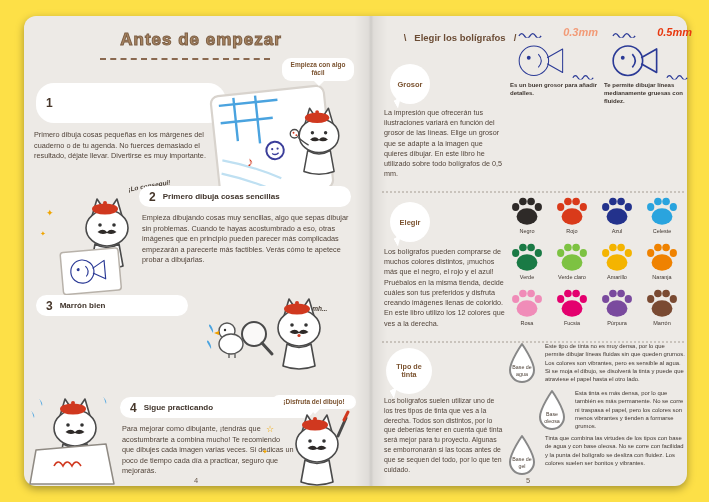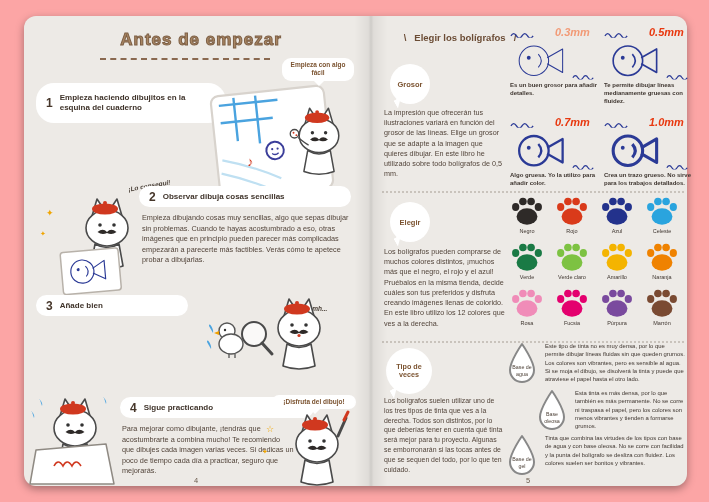--- a/index.html
+++ b/index.html
@@ -1,17 +1,17 @@
 <!DOCTYPE html>
 <html><head>
 <meta charset="utf-8">
 <style>
   html,body{margin:0;padding:0;}
   body{font-family:"Liberation Sans", sans-serif; background:#a7a29b; width:709px; height:502px; overflow:hidden;}
-  .stage{position:relative;width:709px;height:502px;background:#fca5a5;}
+  .stage{position:relative;width:709px;height:502px;background:#fde047;}
   .book{position:absolute;left:24px;top:16px;width:663px;height:470px;background:#edeae6;border-radius:12px;box-shadow:0 3px 8px rgba(0,0,0,.35);}
   .spine{position:absolute;left:330px;top:0;width:34px;height:470px;background:linear-gradient(90deg,rgba(0,0,0,0) 0%,rgba(0,0,0,.06) 42%,rgba(0,0,0,.13) 50%,rgba(0,0,0,.06) 58%,rgba(0,0,0,0) 100%);pointer-events:none;}
   .abs{position:absolute;}
   
   .page-title{left:72px;top:14px;width:210px;text-align:center;font-size:17px;font-weight:800;letter-spacing:1px;color:#a98663;-webkit-text-stroke:1px #7d5f45;}
   .title-dash{left:76px;top:42px;width:170px;border-top:2px dashed #8a6950;}
   .pill{background:#fff;border-radius:18px;display:flex;align-items:center;padding:0 10px;box-sizing:border-box;}
   .sec-num{font-size:12px;font-weight:bold;color:#46362a;margin-right:7px;flex:none;}
   .sec-title{font-size:8px;font-weight:bold;color:#3f332a;line-height:1.25;}
   .sec-body{font-size:7.3px;line-height:1.45;color:#52443a;}
@@ -21,21 +21,21 @@
   .sparkle{color:#f0a500;font-size:9px;}
   .pagenum{font-size:7.5px;color:#6b5c4e;text-align:center;width:20px;}
   
   .rp-header{left:356px;top:16px;width:160px;text-align:center;font-size:9.5px;font-weight:bold;color:#6b4c35;}
   .rp-header .slash{font-weight:bold;color:#6b4c35;padding:0 8px;}
   .rbubble{background:#fff;border-radius:50%;display:flex;align-items:center;justify-content:center;color:#7b5330;font-weight:bold;text-align:center;}
   .rbubble::after{content:"";position:absolute;bottom:-3px;left:5px;width:9px;height:9px;background:#fff;clip-path:polygon(0 0,100% 0,0 100%);transform:rotate(-30deg);}
   .rp-body{font-size:7.2px;line-height:1.42;color:#52443a;}
   .dotsep{border-top:2px dotted #c9c3bc;}
   .sample{width:88px;}
-  .sample-head{display:flex;align-items:flex-end;gap:21px;height:13px;}
+  .sample-head{display:flex;align-items:flex-end;gap:21px;height:13px;justify-content:flex-end;}
   .sample-size{font-size:11px;font-weight:bold;font-style:italic;}
   .fishrow{display:flex;align-items:flex-end;gap:2px;margin:2px 0 1px 4px;color:#2b3a96;}
   .sample-caption{font-size:6px;font-weight:bold;line-height:1.35;color:#3f3630;}
   .pawgrid{display:grid;grid-template-columns:repeat(4,42px);grid-auto-rows:45px;column-gap:3px;row-gap:1px;}
   .pawcell{display:flex;flex-direction:column;align-items:center;}
   .pawcell svg{width:34px;height:29px;}
   .paw-label{font-size:5.5px;color:#3f3630;margin-top:2px;white-space:nowrap;}
   .inkrow{display:flex;gap:7px;align-items:flex-start;}
   .drop{position:relative;width:32px;height:42px;flex:none;display:flex;align-items:flex-end;justify-content:center;}
   .drop svg{position:absolute;inset:0;width:32px;height:42px;}
@@ -81,22 +81,22 @@
 </svg>
 
 <div class="stage">
   <div class="book">
 
     <div class="abs page-title">Antes de empezar</div>
     <div class="abs title-dash"></div>
 
     <div class="abs pill" style="left:12px;top:67px;width:190px;height:40px;">
       <span class="sec-num">1</span>
-      <span class="sec-title">Empieza haciendo dibujitos en la esquina del cuaderno</span>
-    </div>
+    </div>
+    <div class="abs sec-body" style="left:10px;top:114px;width:192px;">Primero dibuja cosas pequeñas en los márgenes del cuaderno o de tu agenda. No fuerces demasiado el resultado, déjate llevar. Divertirse es muy importante.</div>
 
     <svg class="abs" style="left:188px;top:70px;width:120px;height:112px;transform:rotate(-6deg);" viewBox="0 0 110 100">
       <rect x="3" y="3" width="104" height="94" rx="7" fill="#fff" stroke="#d8d3cd" stroke-width="2"></rect>
       <path d="M10 12 H64 M10 28 H58" stroke="#4aa3df" stroke-width="2.2" fill="none"></path>
       <path d="M24 6 V46 M44 6 V50" stroke="#4aa3df" stroke-width="2.2" fill="none"></path>
       <path d="M8 62 Q35 70 60 84 M6 74 Q30 82 52 94" stroke="#bfe0f2" stroke-width="2" fill="none"></path>
       <circle cx="57" cy="58" r="8" fill="none" stroke="#3b3e9a" stroke-width="1.8"></circle>
       <circle cx="54.5" cy="56.5" r="1" fill="#3b3e9a"></circle>
         <circle cx="59.5" cy="56.5" r="1" fill="#3b3e9a"></circle>
       <path d="M54 60.5 q3 2.5 6 0" stroke="#3b3e9a" stroke-width="1.2" fill="none"></path>
@@ -120,27 +120,27 @@
       <g transform="rotate(-5 40 80)">
         <rect x="8" y="56" width="58" height="42" rx="3" fill="#fff" stroke="#b8b2aa" stroke-width="1.5"></rect>
         <g color="#2b3a96">
             <use href="#sym-fish" x="13" y="60" width="44" height="32" stroke-width="2"></use>
           </g>
       </g>
     </svg>
 
     <div class="abs pill" style="left:115px;top:170px;width:212px;height:21px;">
       <span class="sec-num">2</span>
-      <span class="sec-title">Observar dibuja cosas sencillas</span>
+      <span class="sec-title">Primero dibuja cosas sencillas</span>
     </div>
     <div class="abs sec-body" style="left:118px;top:197px;width:208px;">Empieza dibujando cosas muy sencillas, algo que sepas dibujar sin problemas. Cuando te hayas acostumbrado a eso, otras imágenes que en principio pueden parecer más complicadas empezarán a parecerte más factibles. Verás cómo te apetece probar a dibujarlas.</div>
 
     <div class="abs pill" style="left:12px;top:279px;width:152px;height:21px;">
       <span class="sec-num">3</span>
-      <span class="sec-title">Añade bien</span>
+      <span class="sec-title">Marrón bien</span>
     </div>
 
     <svg class="abs" style="left:181px;top:300px;width:42px;height:44px;" viewBox="0 0 42 44">
       <path d="M4 10 C4 5 9 13 8 17" fill="#4aa3df" stroke="none"></path>
       <path d="M2 26 C2 21 7 29 6 33" fill="#4aa3df" stroke="none"></path>
       <circle cx="22" cy="15" r="8" fill="#fff" stroke="#555" stroke-width="1.4"></circle>
       <ellipse cx="26" cy="28" rx="12" ry="10" fill="#fff" stroke="#555" stroke-width="1.4"></ellipse>
       <circle cx="20" cy="14" r="1.2" fill="#333"></circle>
       <path d="M14 15 L9 17 L14 19 Z" fill="#f0a000"></path>
       <path d="M24 38 v4 M30 38 v4" stroke="#555" stroke-width="1.3"></path>
@@ -217,54 +217,20 @@
       <div class="fishrow">
         <svg width="56" height="40" viewBox="0 0 76 54">
             <use href="#sym-fish" stroke-width="2.2"></use>
           </svg>
         <svg width="22" height="8" viewBox="0 0 26 8">
             <use href="#sym-wave"></use>
           </svg>
       </div>
       <div class="sample-caption">Te permite dibujar líneas medianamente gruesas con fluidez.</div>
     </div>
-    <div class="abs sample" style="left:486px;top:99px;">
-      <div class="sample-head">
-        <svg width="24" height="8" viewBox="0 0 26 8">
-            <use href="#sym-wave"></use>
-          </svg>
-        <span class="sample-size" style="color: rgb(232, 56, 15);">0.7mm</span>
-      </div>
-      <div class="fishrow">
-        <svg width="56" height="40" viewBox="0 0 76 54">
-            <use href="#sym-fish" stroke-width="3.1"></use>
-          </svg>
-        <svg width="22" height="8" viewBox="0 0 26 8">
-            <use href="#sym-wave"></use>
-          </svg>
-      </div>
-      <div class="sample-caption">Algo gruesa. Yo la utilizo para añadir color.</div>
-    </div>
-    <div class="abs sample" style="left:580px;top:99px;">
-      <div class="sample-head">
-        <svg width="24" height="8" viewBox="0 0 26 8">
-            <use href="#sym-wave"></use>
-          </svg>
-        <span class="sample-size" style="color: rgb(232, 56, 15);">1.0mm</span>
-      </div>
-      <div class="fishrow">
-        <svg width="56" height="40" viewBox="0 0 76 54">
-            <use href="#sym-fish" stroke-width="4.2"></use>
-          </svg>
-        <svg width="22" height="8" viewBox="0 0 26 8">
-            <use href="#sym-wave"></use>
-          </svg>
-      </div>
-      <div class="sample-caption">Crea un trazo grueso. No sirve para los trabajos detallados.</div>
-    </div>
 
     <div class="abs dotsep" style="left:358px;top:175px;width:302px;"></div>
 
     <div class="abs rbubble" style="left:366px;top:186px;width:40px;height:40px;font-size:7.5px;">
       <span>Elegir</span>
     </div>
     <div class="abs rp-body" style="left:360px;top:231px;width:124px;">Los bolígrafos pueden comprarse de muchos colores distintos, ¡muchos más que el negro, el rojo y el azul! Pruébalos en la misma tienda, decide cuáles son tus preferidos y disfruta creando imágenes llenas de colorido. En este libro utilizo los 12 colores que ves a la derecha.</div>
 
     <div class="abs pawgrid" style="left:482px;top:181px;">
       <div class="pawcell">
@@ -337,21 +303,21 @@
           <svg viewBox="0 0 36 32" style="color: rgb(122, 74, 50);">
             <use href="#sym-paw"></use>
           </svg>
           <span class="paw-label">Marrón</span>
         </div>
     </div>
 
     <div class="abs dotsep" style="left:358px;top:325px;width:302px;"></div>
 
     <div class="abs rbubble" style="left:362px;top:332px;width:46px;height:46px;font-size:7.2px;line-height:1.15;padding:2px;box-sizing:border-box;">
-      <span>Tipo de veces</span>
+      <span>Tipo de tinta</span>
     </div>
     <div class="abs rp-body" style="left:360px;top:380px;width:120px;font-size:6.9px;">Los bolígrafos suelen utilizar uno de los tres tipos de tinta que ves a la derecha. Todos son distintos, por lo que deberías tener en cuenta qué tinta será mejor para tu proyecto. Algunas se emborronarán si las tocas antes de que se sequen del todo, por lo que ten cuidado.</div>
 
     <div class="abs inkrow" style="left:482px;top:326px;width:180px;">
       <div class="drop">
         <svg viewBox="0 0 32 42">
             <use href="#sym-drop" style="stroke: rgb(58, 160, 216);"></use>
           </svg>
         <span class="drop-label">Base de agua</span>
       </div>

